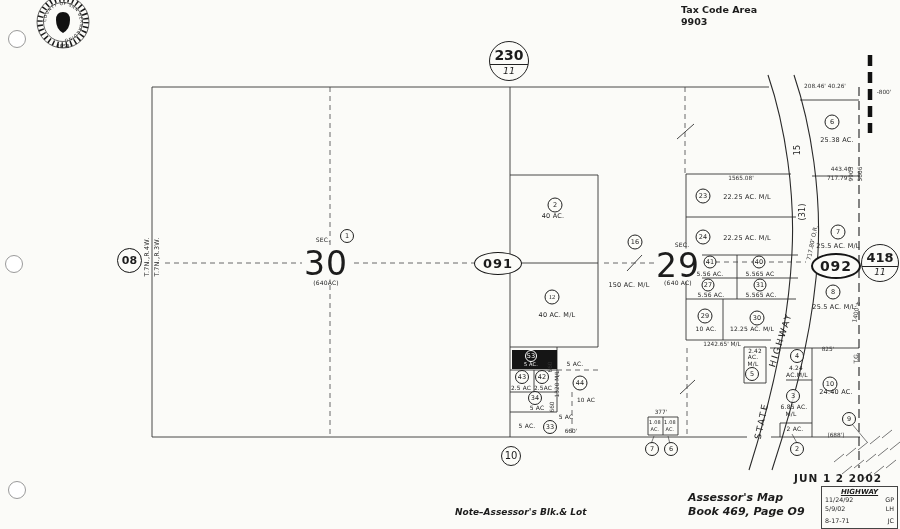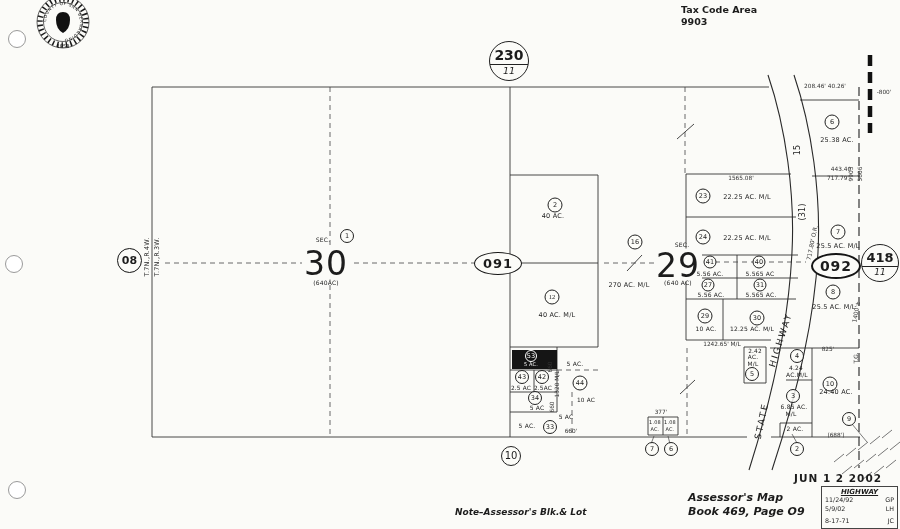--- a/index.html
+++ b/index.html
@@ -116,21 +116,21 @@
       <div class="a secnum" style="left: 326px; top: 263px; transform: translate(-50%, -50%);">30</div>
       <div class="a txt" style="left: 326px; top: 283px; font-size: 6px; transform: translate(-50%, -50%);">(640AC)</div>
       <div class="a txt" style="left: 682px; top: 245px; font-size: 6px; transform: translate(-50%, -50%);">SEC.</div>
       <div class="a secnum" style="left: 678px; top: 265px; transform: translate(-50%, -50%);">29</div>
       <div class="a txt" style="left: 678px; top: 283px; font-size: 6px; transform: translate(-50%, -50%);">(640 AC)</div>
       <div class="a circ" style="left: 555px; top: 205px; transform: translate(-50%, -50%);">2</div>
       <div class="a txt" style="left: 553px; top: 216px; transform: translate(-50%, -50%);">40 AC.</div>
       <div class="a circ" style="left: 552px; top: 297px; transform: translate(-50%, -50%); font-family: Liberation Serif, serif;">12</div>
       <div class="a txt" style="left: 557px; top: 315px; transform: translate(-50%, -50%);">40 AC. M/L</div>
       <div class="a circ" style="left: 635px; top: 242px; transform: translate(-50%, -50%);">16</div>
-      <div class="a txt" style="left: 629px; top: 285px; transform: translate(-50%, -50%);">270 AC. M/L</div>
+      <div class="a txt" style="left: 629px; top: 285px; transform: translate(-50%, -50%);">150 AC. M/L</div>
       <div class="a circ" style="left: 703px; top: 196px; transform: translate(-50%, -50%);">23</div>
       <div class="a txt" style="left: 747px; top: 197px; transform: translate(-50%, -50%);">22.25  AC.  M/L</div>
       <div class="a circ" style="left: 703px; top: 237px; transform: translate(-50%, -50%);">24</div>
       <div class="a txt" style="left: 747px; top: 238px; transform: translate(-50%, -50%);">22.25  AC.  M/L</div>
       <div class="a circ" style="left: 710px; top: 262px; width: 11px; height: 11px; transform: translate(-50%, -50%);">41</div>
       <div class="a txt" style="left: 710px; top: 274px; font-size: 6px; transform: translate(-50%, -50%);">5.56 AC.</div>
       <div class="a circ" style="left: 759px; top: 262px; width: 11px; height: 11px; transform: translate(-50%, -50%);">40</div>
       <div class="a txt" style="left: 760px; top: 274px; font-size: 6px; transform: translate(-50%, -50%);">5.565 AC</div>
       <div class="a circ" style="left: 708px; top: 285px; width: 11px; height: 11px; transform: translate(-50%, -50%);">27</div>
       <div class="a txt" style="left: 711px; top: 295px; font-size: 6px; transform: translate(-50%, -50%);">5.56 AC.</div>

